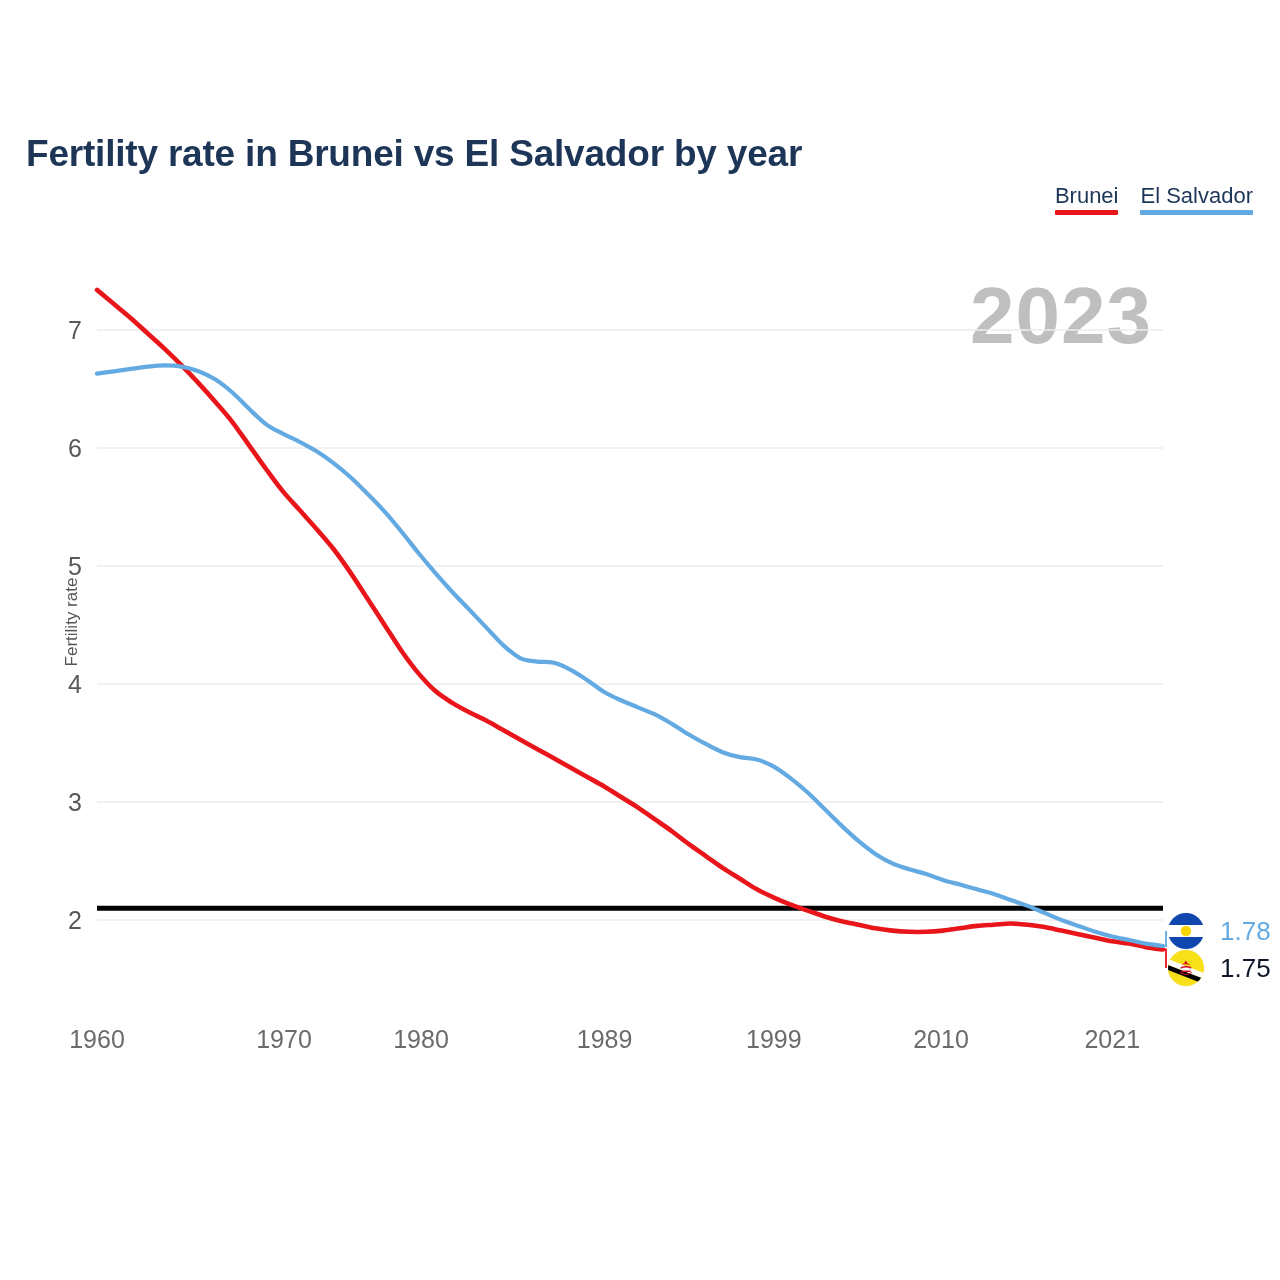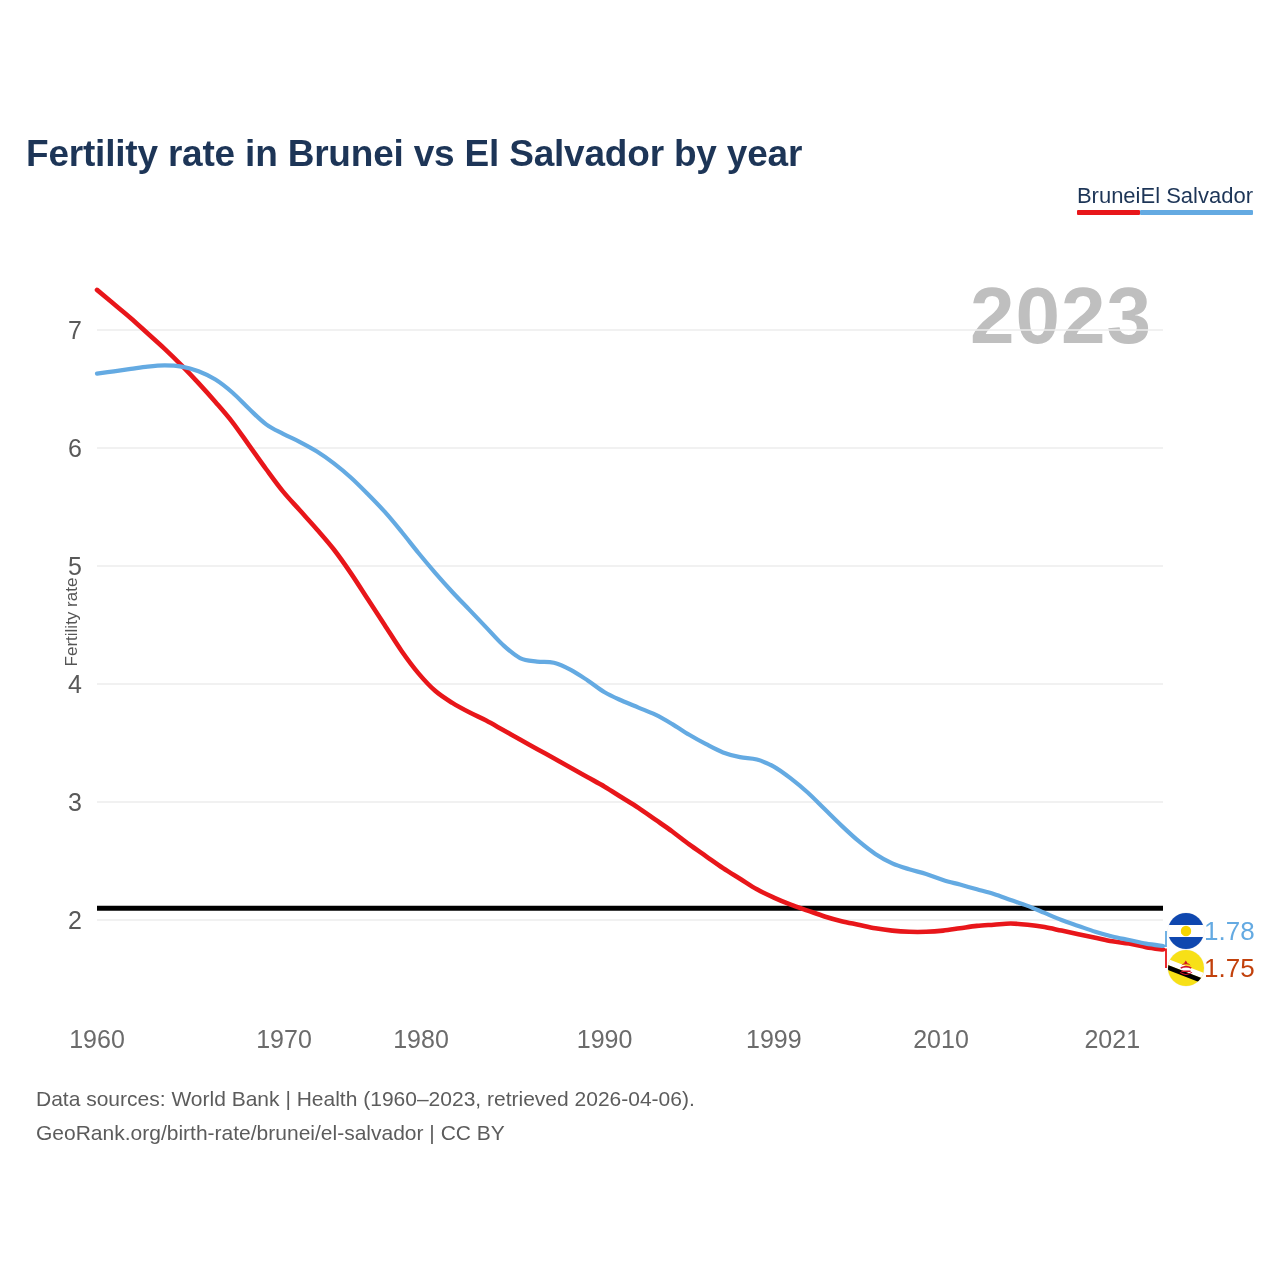--- a/index.html
+++ b/index.html
@@ -26,20 +26,21 @@
     letter-spacing: -0.2px;
     white-space: nowrap;
   }
 
   
   #legend {
     position: absolute;
     right: 27px; top: 184px;
     display: flex;
     align-items: center;
+    gap: 22px;
   }
   .legend-item {
     display: flex;
     flex-direction: column;
     align-items: center;
   }
   .legend-label {
     font-size: 22px;
     color: #1d3557;
     line-height: 1.05;
@@ -103,21 +104,21 @@
     transform: translateX(-50%);
     white-space: nowrap;
     margin-top: 12px;
   }
 
   
   .endpoint {
     position: absolute;
     display: flex;
     align-items: center;
-    gap: 0;
+    gap: 16px;
   }
   .flag-badge {
     width: 36px; height: 36px;
     border-radius: 50%;
     overflow: hidden;
     flex: 0 0 36px;
     position: relative;
     box-shadow: 0 0 0 0.5px rgba(0,0,0,0.08);
   }
   .endpoint-value {
@@ -185,21 +186,21 @@
       <div class="ytick" style="top: 802px;">3</div>
       <div class="ytick" style="top: 684px;">4</div>
       <div class="ytick" style="top: 566px;">5</div>
       <div class="ytick" style="top: 448px;">6</div>
       <div class="ytick" style="top: 330px;">7</div>
     </div>
   <div id="xtick-layer">
       <div class="xtick" style="left: 97px;">1960</div>
       <div class="xtick" style="left: 284px;">1970</div>
       <div class="xtick" style="left: 421px;">1980</div>
-      <div class="xtick" style="left: 604.619px;">1990</div>
+      <div class="xtick" style="left: 604.619px;">1989</div>
       <div class="xtick" style="left: 773.825px;">1999</div>
       <div class="xtick" style="left: 941px;">2010</div>
       <div class="xtick" style="left: 1112.24px;">2021</div>
     </div>
 
   <div class="endpoint" id="endpoint-0" style="left:1168px; top:913px;">
     <span class="flag-badge">
       <svg viewBox="0 0 36 36" width="36" height="36">
         <rect x="0" y="0" width="36" height="12" fill="#0f47af"></rect>
         <rect x="0" y="12" width="36" height="12" fill="#ffffff"></rect>
@@ -220,21 +221,17 @@
         <path d="M0 15 L36 29 L36 34 L0 20 Z" fill="#000000"></path>
         <g fill="#cf1126">
           <path d="M17.8 10.5 l1.6 2.6 l-1.6 1.1 l-1.6 -1.1 z"></path>
           <path d="M13.2 15.6 c1.4 -1.8 3.2 -2.6 4.8 -2.6 c1.6 0 3.4 0.8 4.8 2.6 c-1.6 -0.9 -3.2 -1.3 -4.8 -1.3 c-1.6 0 -3.2 0.4 -4.8 1.3 z"></path>
           <path d="M12.4 17.2 c1.8 -1.0 3.7 -1.5 5.6 -1.5 c1.9 0 3.8 0.5 5.6 1.5 l-0.6 1.6 c-1.6 -0.9 -3.3 -1.3 -5.0 -1.3 c-1.7 0 -3.4 0.4 -5.0 1.3 z"></path>
           <path d="M13.4 20.4 h9.2 v1.5 h-9.2 z"></path>
           <path d="M11.6 22.6 c2.0 1.6 4.2 2.4 6.4 2.4 c2.2 0 4.4 -0.8 6.4 -2.4 l-1.0 -0.5 c-1.7 1.2 -3.6 1.8 -5.4 1.8 c-1.8 0 -3.7 -0.6 -5.4 -1.8 z"></path>
         </g>
       </svg>
     </span>
-    <span class="endpoint-value" style="color:#c2410c">1.75</span>
-  </div>
-
-  <div id="footer">
-    <div>Data sources: World Bank | Health (1960–2023, retrieved 2026-04-06).</div>
-    <div>GeoRank.org/birth-rate/brunei/el-salvador | CC BY</div>
-  </div>
+    <span class="endpoint-value" style="color:#0f172a">1.75</span>
+  </div>
+
 
 </div>
 
 </body></html>

